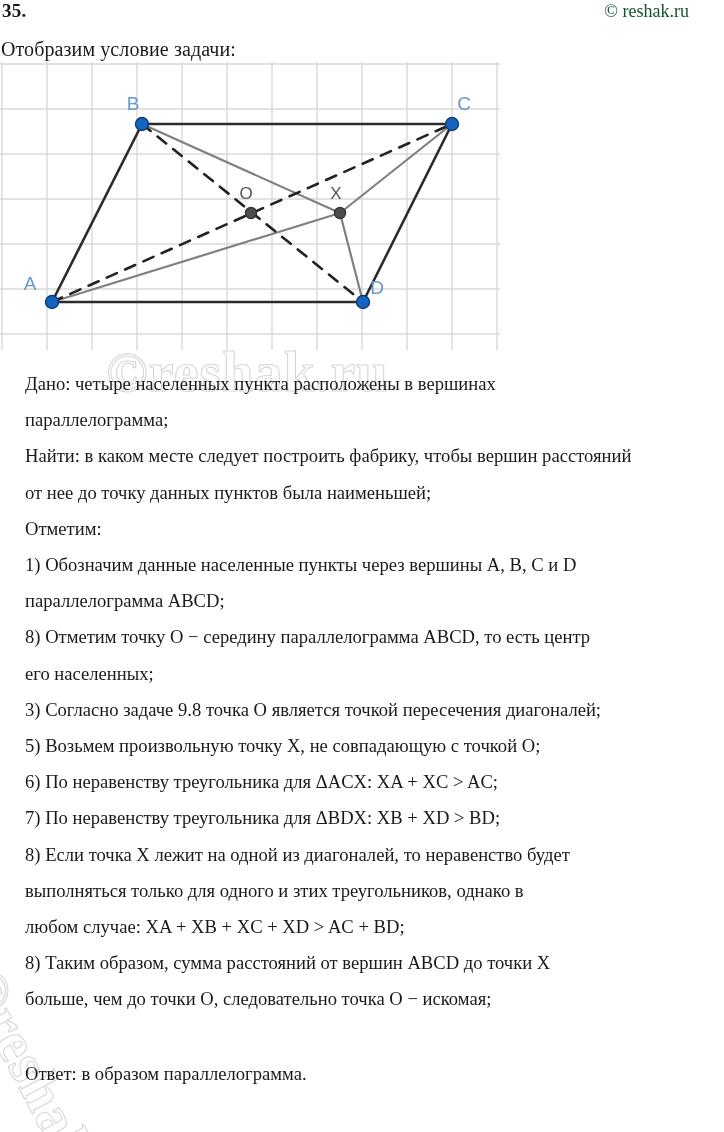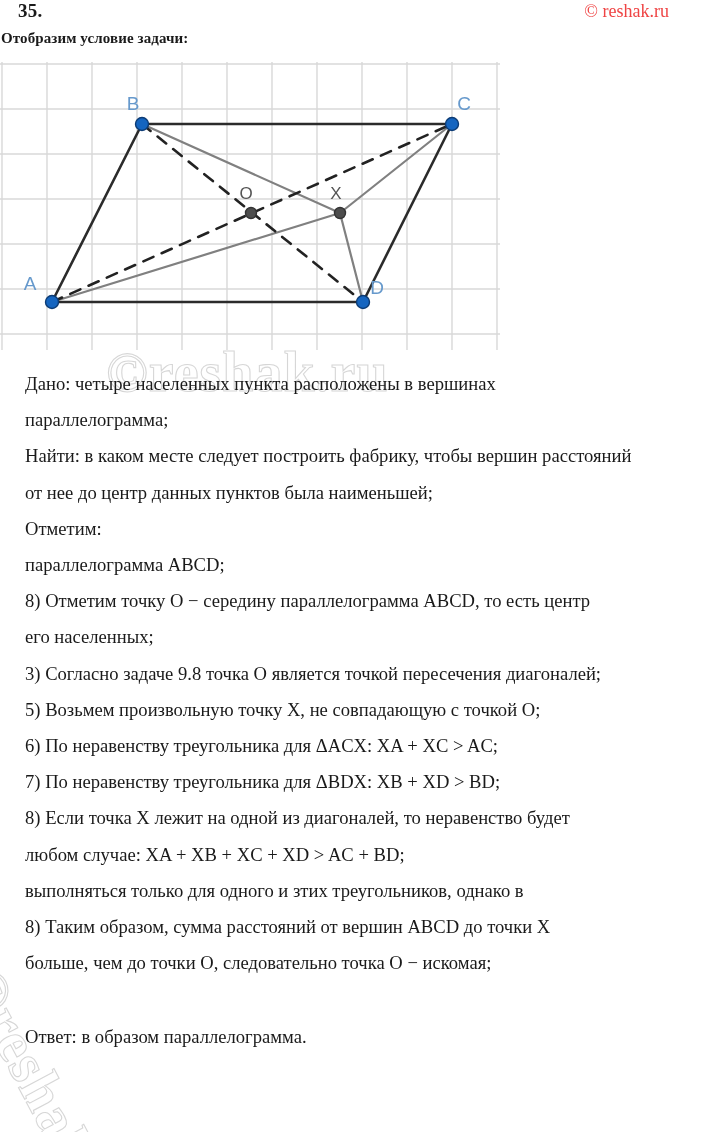--- a/index.html
+++ b/index.html
@@ -12,50 +12,50 @@
     height: 1132px;
     position: relative;
     font-family: "Liberation Serif", "DejaVu Serif", serif;
     color: #1a1a1a;
     overflow: hidden;
   }
 
   
   #header {
     position: absolute;
-    top: 0; left: 16px;
+    top: 0; left: 0;
     width: 656px;
     height: 26px;
+    padding-left: 36px;
   }
   #task-number {
     position: absolute;
     left: 2px;
     top: 0px;
     font-size: 19px;
     font-weight: bold;
     letter-spacing: .2px;
   }
   #watermark-credit {
     position: absolute;
     right: 3px;
     top: 1px;
     font-size: 18px;
-    color: #ef4444;
+    color: #14532d;
     white-space: nowrap;
     text-align: right;
   }
 
   
   #intro-line {
     position: absolute;
     left: 1px;
-    top: 30px;
-    font-size: 15px;
+    top: 38px;
+    font-size: 20px;
     letter-spacing: .1px;
-    font-weight: bold;
   }
 
   
   #figure-block {
     position: absolute;
     left: 0px;
     top: 62px;
     width: 504px;
     height: 290px;
   }
@@ -169,31 +169,32 @@
         <text x="336" y="137" font-size="17" font-family="&quot;Liberation Sans&quot;, sans-serif" fill="#555" text-anchor="middle">X</text>
       </g>
   </svg>
   <div class="page-wm" id="wm-figure">©reshak.ru</div>
 </div>
 
 <div id="solution-body">
     <div class="tline">Дано:  четыре населенных пункта расположены в вершинах</div>
     <div class="tline">параллелограмма;</div>
     <div class="tline">Найти:  в каком месте следует построить фабрику, чтобы вершин расстояний</div>
-    <div class="tline">от нее до центр данных пунктов была наименьшей;</div>
+    <div class="tline">от нее до точку данных пунктов была наименьшей;</div>
     <div class="tline">Отметим:</div>
+    <div class="tline">1) Обозначим данные населенные пункты через вершины A, B, C и D</div>
     <div class="tline">параллелограмма ABCD;</div>
     <div class="tline">8) Отметим точку O − середину параллелограмма ABCD, то есть центр</div>
     <div class="tline">его населенных;</div>
     <div class="tline">3) Согласно задаче 9.8 точка O является точкой пересечения диагоналей;</div>
     <div class="tline">5) Возьмем произвольную точку X, не совпадающую с точкой O;</div>
     <div class="tline">6) По неравенству треугольника для ΔACX:  XA + XC &gt; AC;</div>
     <div class="tline">7) По неравенству треугольника для ΔBDX:  XB + XD &gt; BD;</div>
     <div class="tline">8) Если точка X лежит на одной из диагоналей, то неравенство будет</div>
+    <div class="tline">выполняться только для одного и зтих треугольников, однако в</div>
     <div class="tline">любом случае:  XA + XB + XC + XD &gt; AC + BD;</div>
-    <div class="tline">выполняться только для одного и зтих треугольников, однако в</div>
     <div class="tline">8) Таким образом, сумма расстояний от вершин ABCD до точки X</div>
     <div class="tline">больше, чем до точки O, следовательно точка O − искомая;</div>
     <div style="height: 38px;"></div>
     <div class="tline">Ответ:  в образом параллелограмма.</div>
   </div>
 
 <div class="page-wm" id="wm-bottom">©reshak.ru</div>
 
 </body></html>

